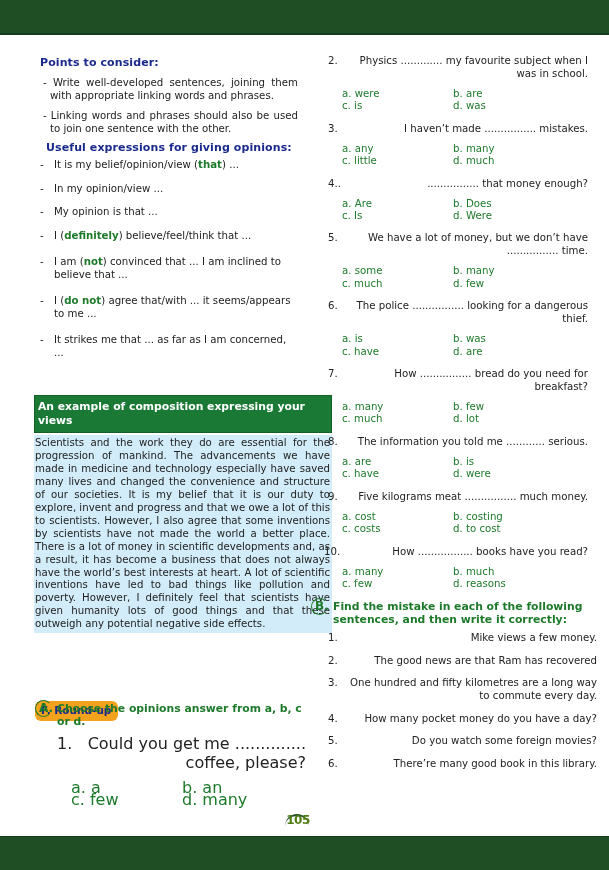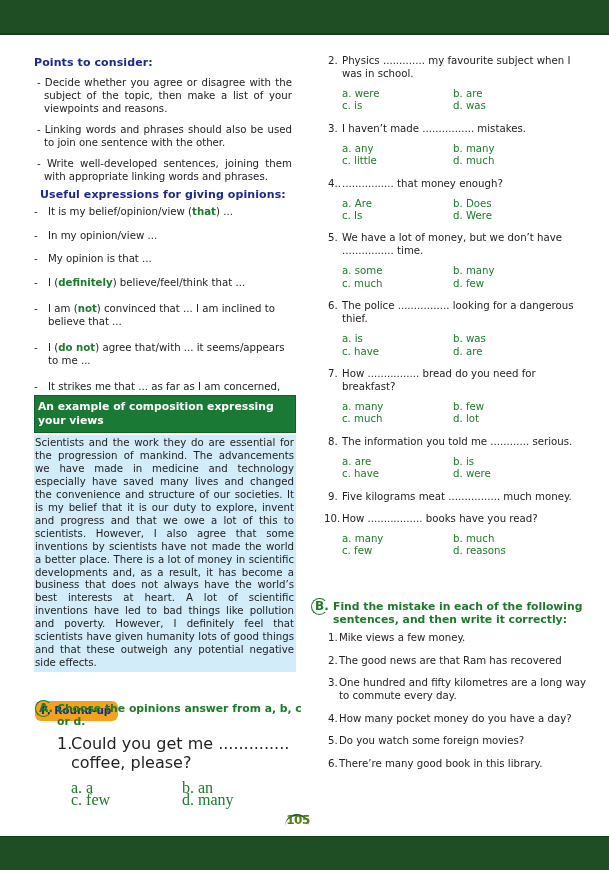--- a/index.html
+++ b/index.html
@@ -3,79 +3,78 @@
 <meta charset="utf-8">
 <style>
   * { box-sizing: border-box; margin: 0; padding: 0; }
   html, body { width: 609px; height: 870px; background: #ffffff; overflow: hidden; }
   body { position: relative; font-family: "DejaVu Sans", sans-serif; color: #222; }
 
   .top-band { position: absolute; left: 0; top: 0; width: 609px; height: 35px; background: #1f4d24; border-bottom: 2px solid #163b1a; }
   .bottom-band { position: absolute; left: 0; top: 836px; width: 609px; height: 34px; background: #1f4d24; border-top: 1px solid #163b1a; }
 
   .col { position: absolute; font-size: 10.2px; line-height: 13px; }
-  .left { left: 34px; top: 56px; width: 258px; }
+  .left { left: 40px; top: 56px; width: 258px; }
   .right { left: 328px; top: 54px; width: 260px; }
 
   .section-head { color: #1a2a8c; font-weight: bold; font-size: 11px; letter-spacing: 0.1px; }
   .pts { margin-top: 7px; }
   .pt { padding-left: 10px; text-indent: -7px; text-align: justify; color: #222; margin-bottom: 8px; }
   .pt2 { margin-bottom: 7px; }
   .useful-head { margin-top: -2px; margin-left: 6px; }
 
   .expr { margin-top: 4px; }
   .expr-item { display: flex; color: #222; margin-bottom: 10.5px; }
   .expr-item.two { margin-bottom: 13px; }
   .expr-item .dash { width: 14px; flex: none; }
   .expr-item .txt { flex: 1; }
   .hl { color: #1d7a2a; font-weight: bold; }
 
-  .comp-box { position: absolute; left: 34px; top: 395px; width: 262px; }
+  .comp-box { position: absolute; left: 34px; top: 395px; width: 298px; }
   .comp-head { background: #1a7a35; color: #fff; font-weight: bold; font-size: 10.8px; line-height: 14px; padding: 4px 4px 4px 3px; border: 1px solid #136128; }
   .comp-body { background: #d2ecf9; color: #222; font-size: 10.2px; line-height: 12.95px; text-align: justify; padding: 2px 2px 2px 1px; margin-top: 2px; }
 
   .roundup { position: absolute; left: 35px; top: 701px; background: #f2a21c; color: #1a2a8c; font-weight: bold; font-size: 10.5px; line-height: 13px; padding: 3px 7px 4px 6px; border-radius: 6px; }
 
   .task-head { display: flex; align-items: flex-start; color: #1d7a2a; font-weight: bold; font-size: 10.8px; line-height: 13px; }
   .task-a { position: absolute; left: 36px; top: 702px; width: 270px; }
   .circle-letter { position: relative; width: 18px; height: 16px; flex: none; color: #1d7a2a; font-size: 12px; font-weight: bold; margin-right: 3px; }
   .circle-letter .ring { position: absolute; left: -1px; top: -2px; width: 17px; height: 17px; border: 1.6px solid #1d7a2a; border-radius: 50%; border-right-color: transparent; border-bottom-color: #1d7a2a; }
   .circle-letter .ltr { position: absolute; left: 3px; top: 0px; }
 
   .q { color: #222; }
   .q-text { display: flex; }
   .q-num { width: 14px; flex: none; }
   .q-num.wide { width: 18px; }
-  .q-body { flex: 1; }
+  .q-body { flex: 1; text-align: right; }
   .opts { display: grid; grid-template-columns: 111px 1fr; color: #1d7a2a; margin-top: 7px; padding-left: 14px; line-height: 12.4px; }
   .q-a1 { margin-left: 21px; margin-top: 6px; }
-  .q-a1 .opts { margin-top: 10px; font-family: Liberation Serif, serif; }
+  .q-a1 .opts { margin-top: 10px; }
 
   .right .q { margin-bottom: 9px; }
   .right .opts { margin-top: 8px; }
 
   .task-b { position: absolute; left: 312px; top: 600px; width: 285px; }
   .b-list { margin-left: 16px; margin-top: 5px; }
   .b-item { display: flex; color: #222; margin-bottom: 9.5px; }
   .b-item .q-num { width: 11px; }
 
   .page-num { position: absolute; left: 283px; top: 813px; width: 30px; text-align: center; font-weight: bold; font-size: 12px; color: #4d7c0f; letter-spacing: -0.5px; }
   .page-arc { position: absolute; left: 285px; top: 814px; width: 24px; height: 12px; border-top: 2px solid #1f4d24; border-radius: 50% 50% 0 0 / 100% 100% 0 0; }
 </style>
 </head>
 <body>
 
 <div class="top-band"></div>
 
 <div class="col left">
   <div class="section-head">Points to consider:</div>
   <div class="pts">
-    <div class="pt">- Decide whether you agree or disagree with the subject of the topic, then make a list of your viewpoints and reasons.</div>
+    <div class="pt pt2">- Write well-developed sentences, joining them with appropriate linking words and phrases.</div>
     <div class="pt">- Linking words and phrases should also be used to join one sentence with the other.</div>
-    <div class="pt pt2">- Write well-developed sentences, joining them with appropriate linking words and phrases.</div>
   </div>
   <div class="section-head useful-head">Useful expressions for giving opinions:</div>
   <div class="expr">
     <div class="expr-item">
         <span class="dash">-</span>
         <span class="txt"><span>It is my belief/opinion/view (</span><span class="hl">that</span><span>) ...</span></span>
       </div>
     <div class="expr-item">
         <span class="dash">-</span>
         <span class="txt"><span>In my opinion/view ...</span></span>
@@ -215,20 +214,26 @@
       <span>b. is</span>
       <span>c. have</span>
       <span>d. were</span>
     </div>
   </div>
   <div class="q">
     <div class="q-text">
         <span class="q-num">9.</span>
         <span class="q-body">Five kilograms meat ................ much money.</span>
       </div>
+    <div class="opts">
+      <span>a. cost</span>
+      <span>b. costing</span>
+      <span>c. costs</span>
+      <span>d. to cost</span>
+    </div>
   </div>
   <div class="q">
     <div class="q-text" style="margin-left:-4px">
         <span class="q-num wide">10.</span>
         <span class="q-body">How ................. books have you read?</span>
       </div>
     <div class="opts">
       <span>a. many</span>
       <span>b. much</span>
       <span>c. few</span>

